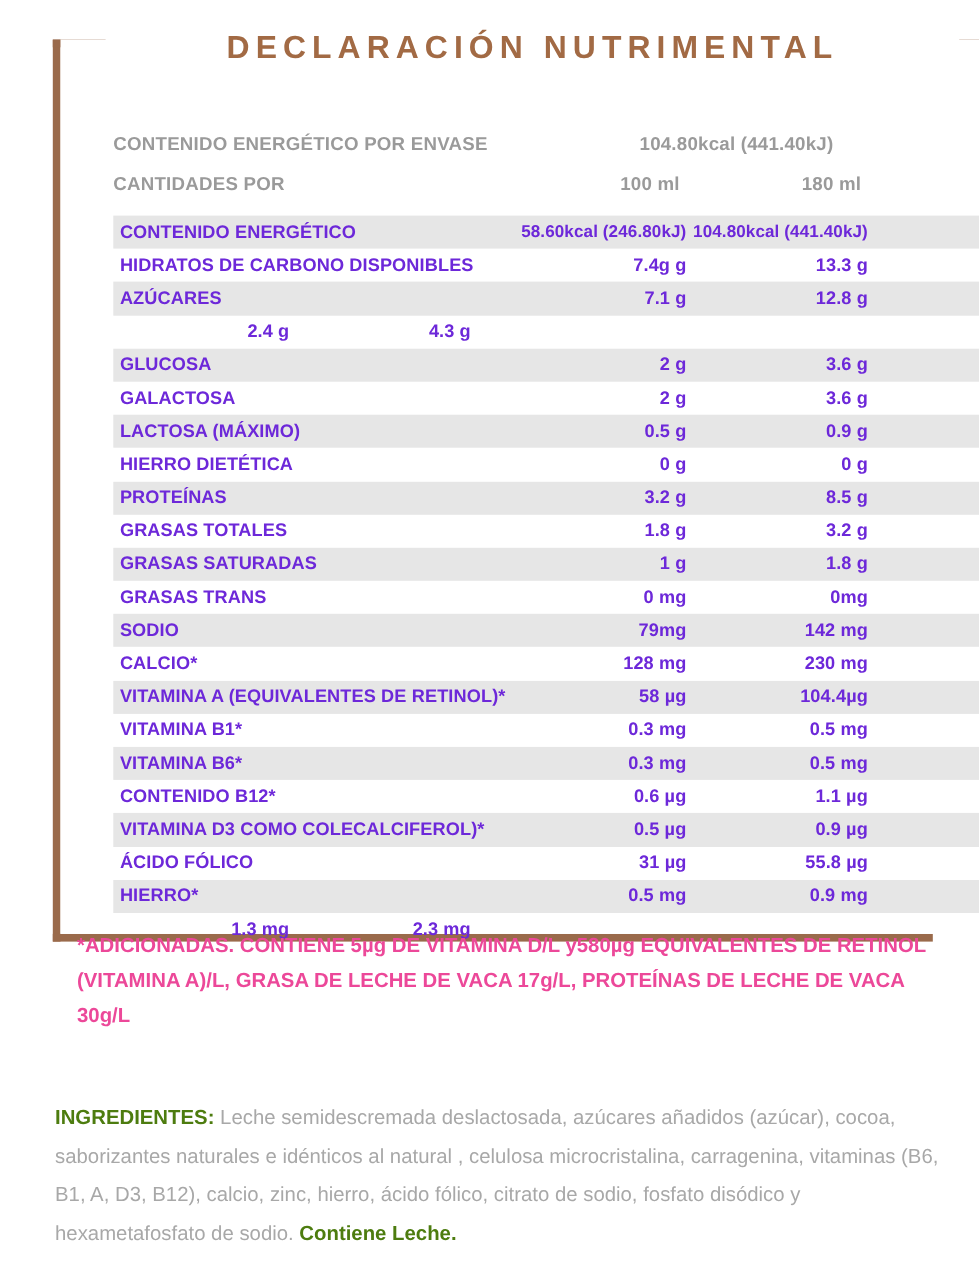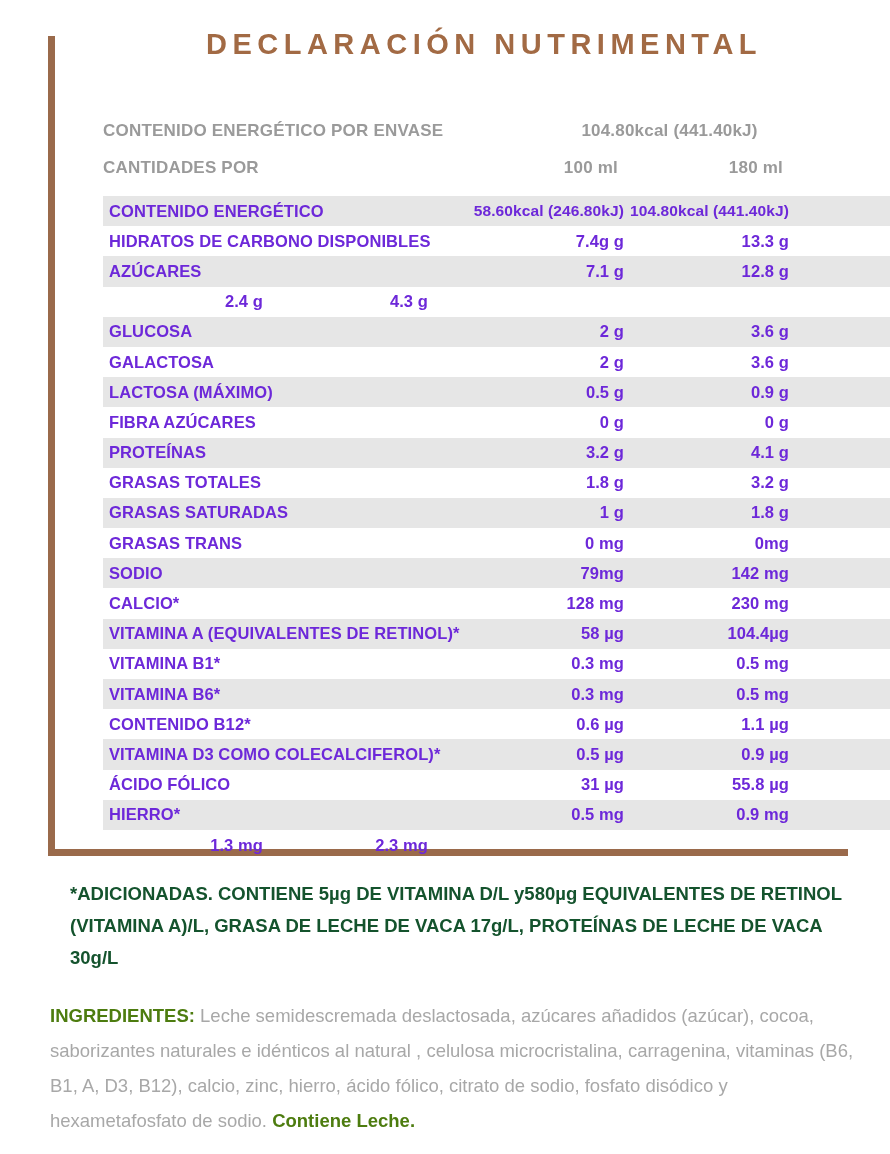--- a/index.html
+++ b/index.html
@@ -74,22 +74,22 @@
   }
   .trow.alt{background:#e6e6e6;}
   .trow .nm{flex:0 0 355px;padding-left:6px;white-space:nowrap;}
   .trow .v1{flex:0 0 160px;text-align:right;}
   .trow .v2{flex:0 0 165px;text-align:right;padding-right:28px;}
   .trow.energy{font-size:15.5px;}
   .trow.energy .nm{font-size:16.5px;}
 
   
   .footnote{
-    position:absolute;left:70px;right:40px;top:878px;
-    font-size:18.5px;font-weight:700;color:#14532d;
+    position:absolute;left:70px;right:40px;top:843px;
+    font-size:18.5px;font-weight:700;color:#ec4899;
     line-height:32px;letter-spacing:0px;
   }
 
   
   .ingredients{
     position:absolute;left:50px;right:24px;top:998px;
     font-size:18.5px;color:#a8a8a8;
     line-height:35px;
   }
   .ingredients b{font-weight:700;color:#4d7c0f;}
@@ -151,28 +151,28 @@
         <span class="nm">GALACTOSA</span>
         <span class="v1">2 g</span>
         <span class="v2">3.6 g</span>
       </div>
       <div class="trow alt">
         <span class="nm">LACTOSA (MÁXIMO)</span>
         <span class="v1">0.5 g</span>
         <span class="v2">0.9 g</span>
       </div>
       <div class="trow">
-        <span class="nm">FIBRA AZÚCARES</span>
+        <span class="nm">HIERRO DIETÉTICA</span>
         <span class="v1">0 g</span>
         <span class="v2">0 g</span>
       </div>
       <div class="trow alt">
         <span class="nm">PROTEÍNAS</span>
         <span class="v1">3.2 g</span>
-        <span class="v2">4.1 g</span>
+        <span class="v2">8.5 g</span>
       </div>
       <div class="trow">
         <span class="nm">GRASAS TOTALES</span>
         <span class="v1">1.8 g</span>
         <span class="v2">3.2 g</span>
       </div>
       <div class="trow alt">
         <span class="nm">GRASAS SATURADAS</span>
         <span class="v1">1 g</span>
         <span class="v2">1.8 g</span>

